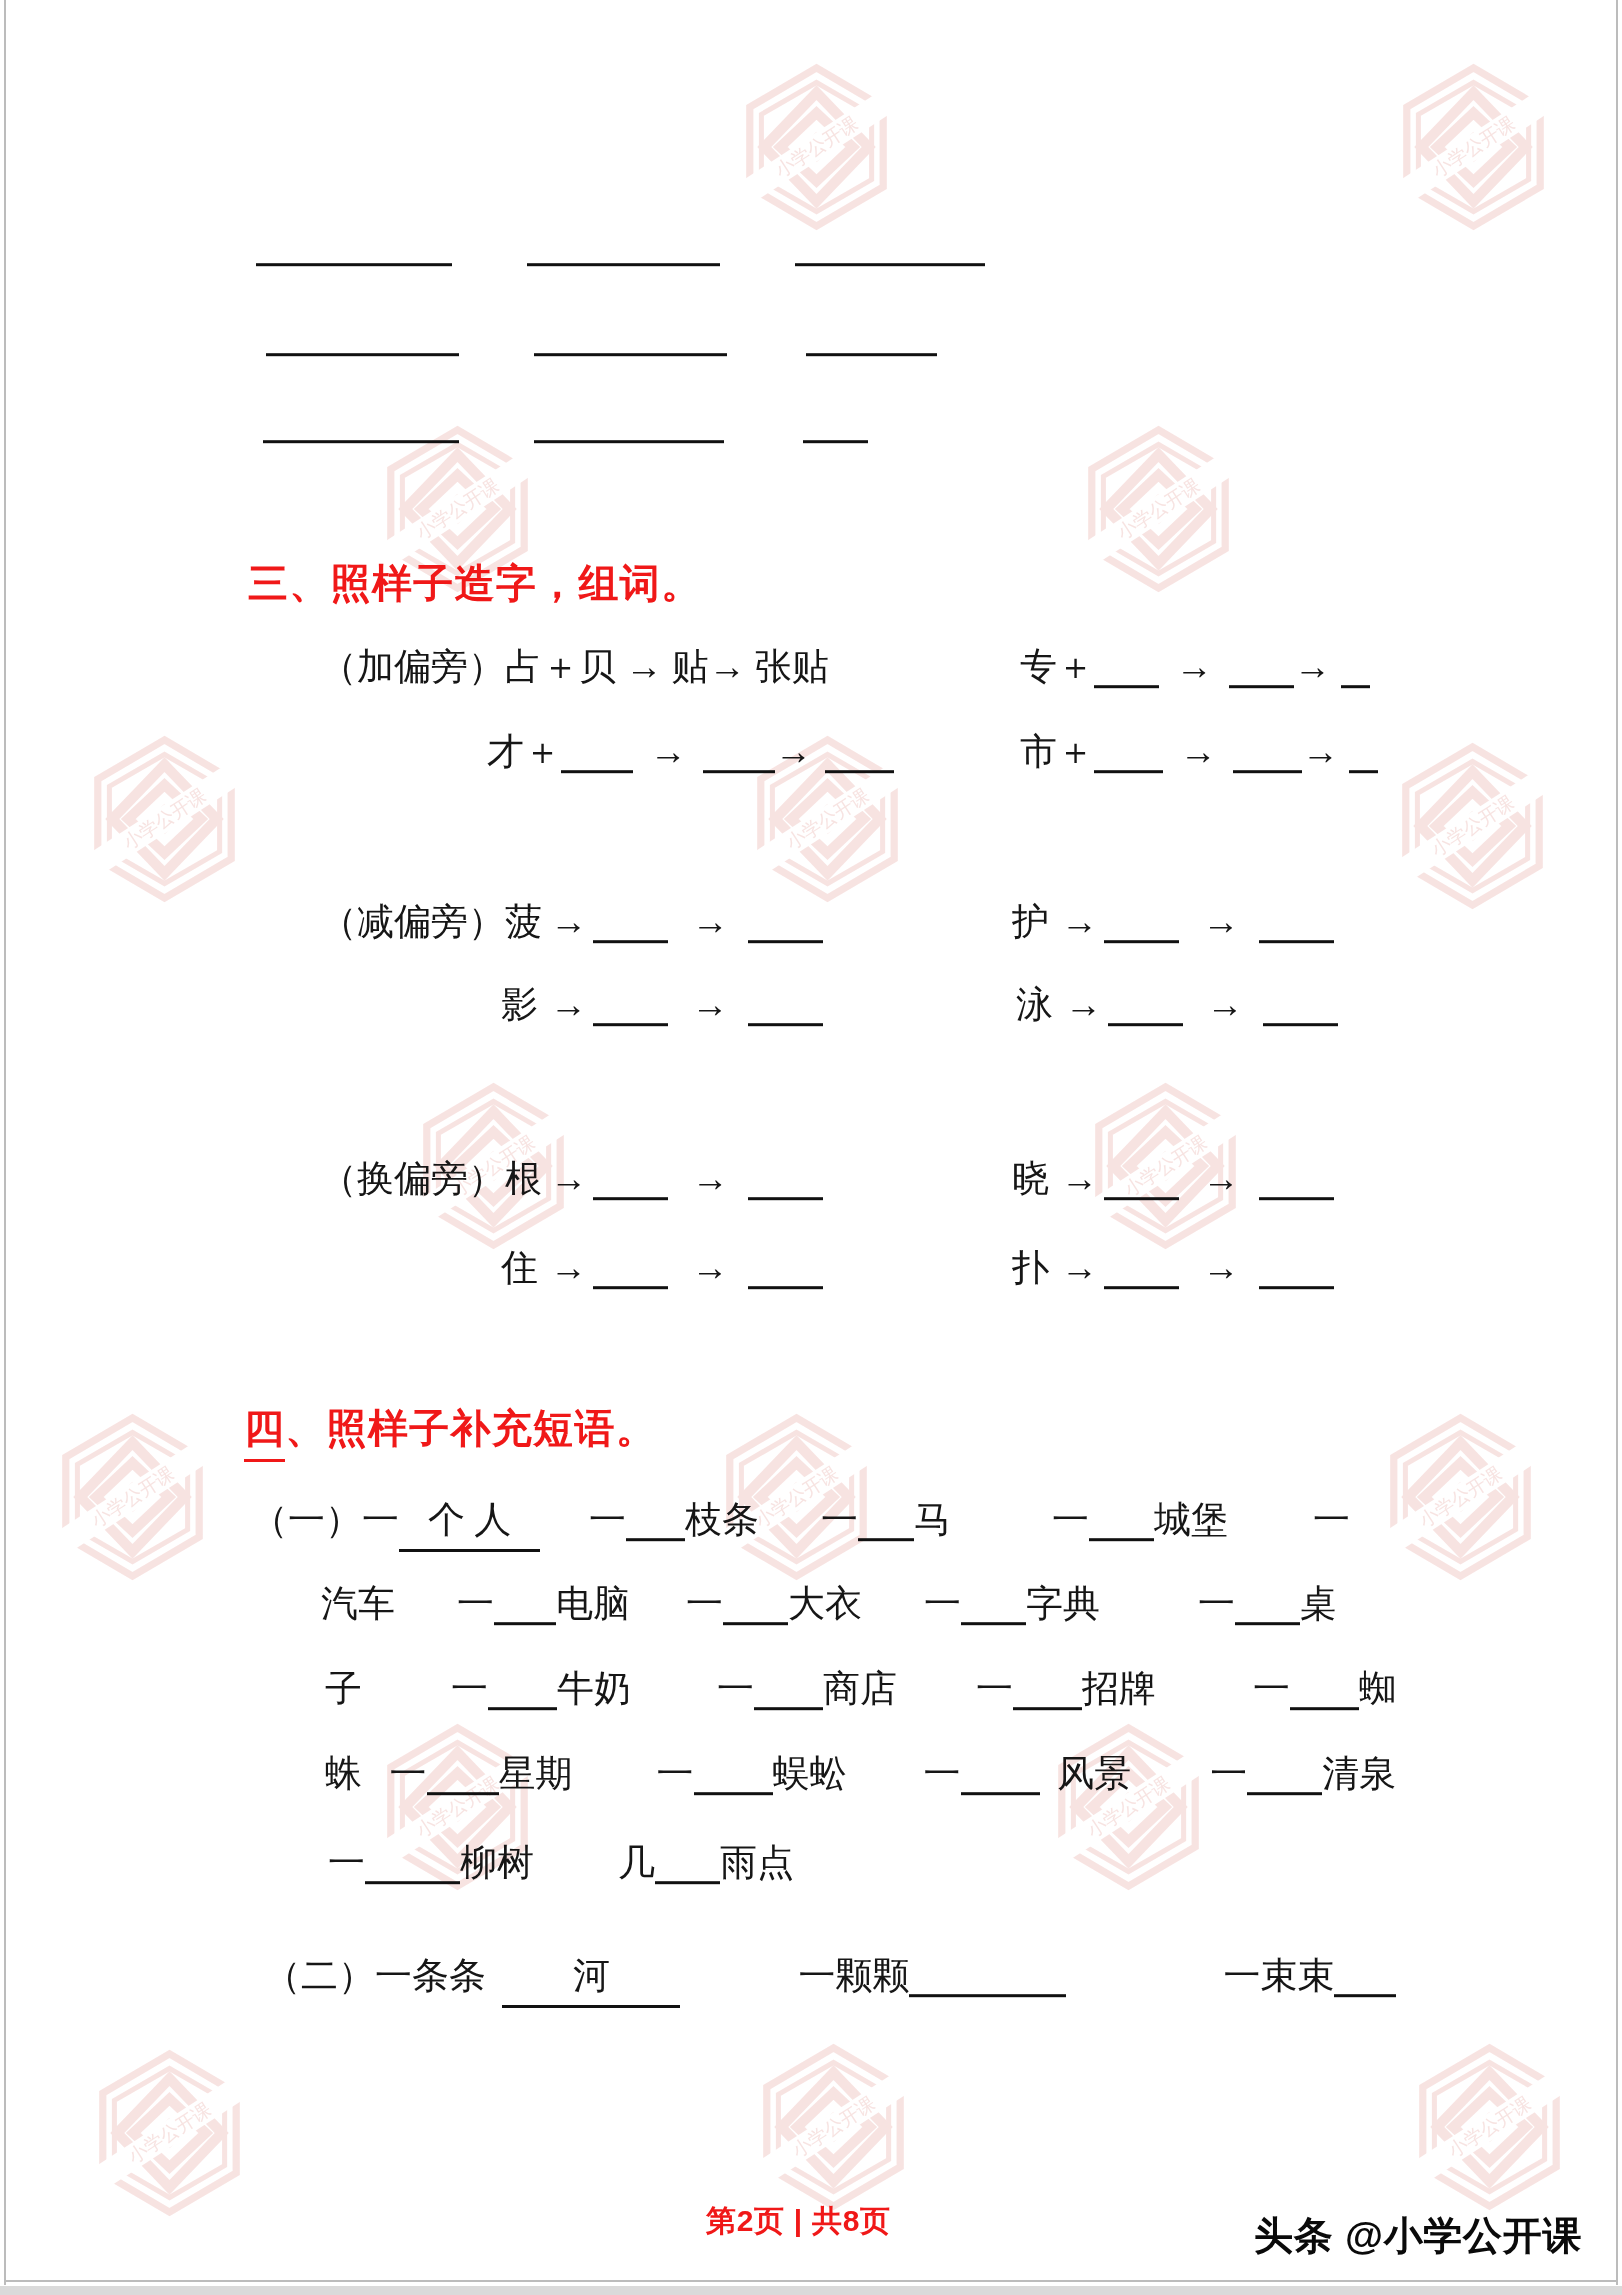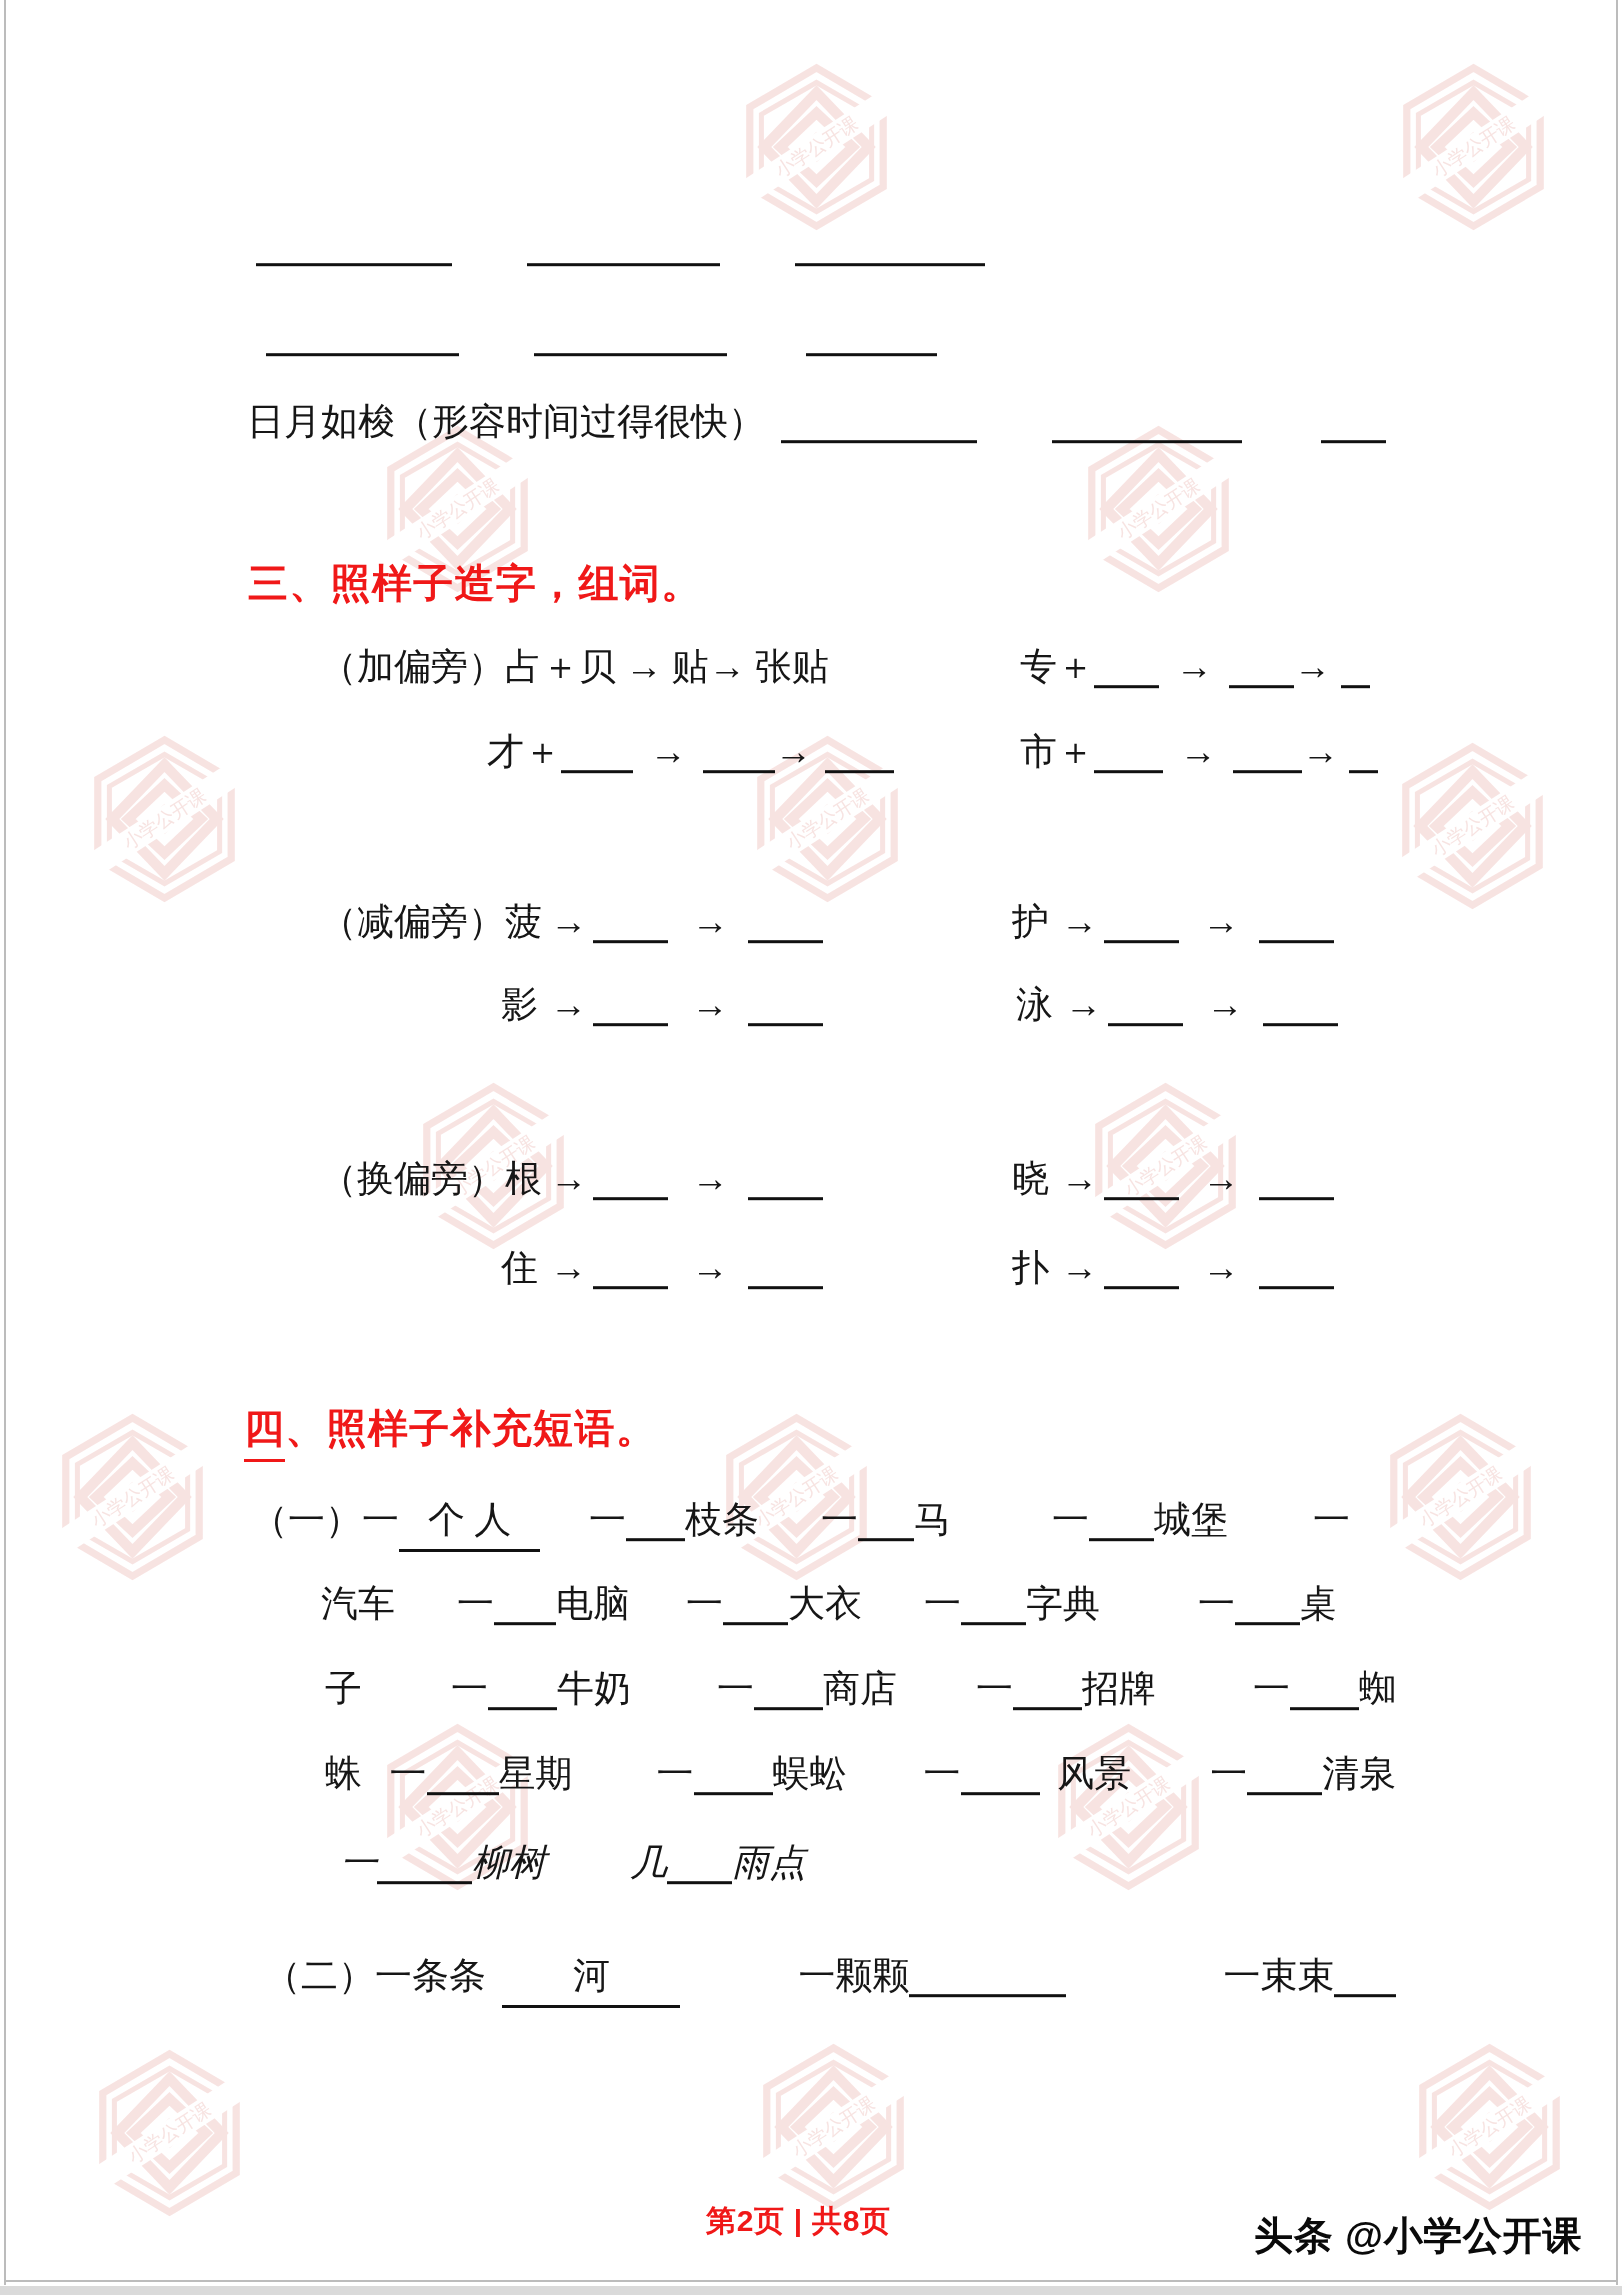--- a/index.html
+++ b/index.html
@@ -212,40 +212,40 @@
           <polygon points="50,47 61,57.5 50,68 39,57.5" fill="#f2cdca"></polygon>
           <g transform="rotate(-33 50 57.5)">
             <rect x="-15" y="49" width="130" height="17" fill="#ffffff"></rect>
             <text x="50" y="62" text-anchor="middle" font-size="13" fill="#f2cdca" font-family="Liberation Sans, sans-serif">小学公开课</text>
           </g>
         </svg></div>
     </div>
   <div id="line-layer">
       <div class="line" style="left: 243px; top: 222px;"><span class="gap" style="width: 13px;"></span><span class="blank" style="width: 196px;"></span><span class="gap" style="width: 75px;"></span><span class="blank" style="width: 193px;"></span><span class="gap" style="width: 75px;"></span><span class="blank" style="width: 190px;"></span></div>
       <div class="line" style="left: 250px; top: 312px;"><span class="gap" style="width: 16.4px;"></span><span class="blank" style="width: 193px;"></span><span class="gap" style="width: 75px;"></span><span class="blank" style="width: 193px;"></span><span class="gap" style="width: 79px;"></span><span class="blank" style="width: 131px;"></span></div>
-      <div class="line" style="left: 247px; top: 399px;"><span class="t">日月如梭（形容时间过得很快）</span><span class="gap" style="width: 16.4px;"></span><span class="blank" style="width: 196px;"></span><span class="gap" style="width: 75px;"></span><span class="blank" style="width: 190px;"></span><span class="gap" style="width: 79px;"></span><span class="blank" style="width: 65px;"></span></div>
+      <div class="line" style="left: 247px; top: 399px;"><span class="gap" style="width: 16.4px;"></span><span class="blank" style="width: 196px;"></span><span class="gap" style="width: 75px;"></span><span class="blank" style="width: 190px;"></span><span class="gap" style="width: 79px;"></span><span class="blank" style="width: 65px;"></span></div>
       <div class="line heading" style="left: 248px; top: 559px; color: rgb(240, 24, 24);"><span class="t">三、照样子造字，组词。</span></div>
       <div class="line" style="left: 320px; top: 644px;"><span class="t">（加偏旁）占＋贝 → 贴→ 张贴</span></div>
       <div class="line" style="left: 1020px; top: 644px;"><span class="t">专＋</span><span class="blank" style="width: 65px;"></span><span class="gap" style="width: 16.4px;"></span><span class="t">→</span><span class="gap" style="width: 16.4px;"></span><span class="blank" style="width: 65px;"></span><span class="t">→</span><span class="gap" style="width: 9.8px;"></span><span class="blank" style="width: 29.4px;"></span></div>
       <div class="line" style="left: 487px; top: 729px;"><span class="t">才＋</span><span class="blank" style="width: 72px;"></span><span class="gap" style="width: 16.4px;"></span><span class="t">→</span><span class="gap" style="width: 16.4px;"></span><span class="blank" style="width: 72px;"></span><span class="t">→</span><span class="gap" style="width: 13px;"></span><span class="blank" style="width: 69px;"></span></div>
       <div class="line" style="left: 1020px; top: 729px;"><span class="t">市＋</span><span class="blank" style="width: 69px;"></span><span class="gap" style="width: 16.4px;"></span><span class="t">→</span><span class="gap" style="width: 16.4px;"></span><span class="blank" style="width: 69px;"></span><span class="t">→</span><span class="gap" style="width: 9.8px;"></span><span class="blank" style="width: 29.4px;"></span></div>
       <div class="line" style="left: 320px; top: 899px;"><span class="t">（减偏旁）菠</span><span class="gap" style="width: 7.9px;"></span><span class="t">→</span><span class="gap" style="width: 6.5px;"></span><span class="blank" style="width: 75px;"></span><span class="gap" style="width: 23px;"></span><span class="t">→</span><span class="gap" style="width: 19.6px;"></span><span class="blank" style="width: 75px;"></span></div>
       <div class="line" style="left: 1012px; top: 899px;"><span class="t">护</span><span class="gap" style="width: 11.8px;"></span><span class="t">→</span><span class="gap" style="width: 6.5px;"></span><span class="blank" style="width: 75px;"></span><span class="gap" style="width: 23px;"></span><span class="t">→</span><span class="gap" style="width: 19.6px;"></span><span class="blank" style="width: 75px;"></span></div>
       <div class="line" style="left: 501px; top: 982px;"><span class="t">影</span><span class="gap" style="width: 11.8px;"></span><span class="t">→</span><span class="gap" style="width: 6.5px;"></span><span class="blank" style="width: 75px;"></span><span class="gap" style="width: 23px;"></span><span class="t">→</span><span class="gap" style="width: 19.6px;"></span><span class="blank" style="width: 75px;"></span></div>
       <div class="line" style="left: 1016px; top: 982px;"><span class="t">泳</span><span class="gap" style="width: 11.8px;"></span><span class="t">→</span><span class="gap" style="width: 6.5px;"></span><span class="blank" style="width: 75px;"></span><span class="gap" style="width: 23px;"></span><span class="t">→</span><span class="gap" style="width: 19.6px;"></span><span class="blank" style="width: 75px;"></span></div>
       <div class="line" style="left: 320px; top: 1156px;"><span class="t">（换偏旁）根</span><span class="gap" style="width: 7.9px;"></span><span class="t">→</span><span class="gap" style="width: 6.5px;"></span><span class="blank" style="width: 75px;"></span><span class="gap" style="width: 23px;"></span><span class="t">→</span><span class="gap" style="width: 19.6px;"></span><span class="blank" style="width: 75px;"></span></div>
       <div class="line" style="left: 1012px; top: 1156px;"><span class="t">晓</span><span class="gap" style="width: 11.8px;"></span><span class="t">→</span><span class="gap" style="width: 6.5px;"></span><span class="blank" style="width: 75px;"></span><span class="gap" style="width: 23px;"></span><span class="t">→</span><span class="gap" style="width: 19.6px;"></span><span class="blank" style="width: 75px;"></span></div>
       <div class="line" style="left: 501px; top: 1245px;"><span class="t">住</span><span class="gap" style="width: 11.8px;"></span><span class="t">→</span><span class="gap" style="width: 6.5px;"></span><span class="blank" style="width: 75px;"></span><span class="gap" style="width: 23px;"></span><span class="t">→</span><span class="gap" style="width: 19.6px;"></span><span class="blank" style="width: 75px;"></span></div>
       <div class="line" style="left: 1012px; top: 1245px;"><span class="t">扑</span><span class="gap" style="width: 11.8px;"></span><span class="t">→</span><span class="gap" style="width: 6.5px;"></span><span class="blank" style="width: 75px;"></span><span class="gap" style="width: 23px;"></span><span class="t">→</span><span class="gap" style="width: 19.6px;"></span><span class="blank" style="width: 75px;"></span></div>
       <div class="line heading" style="left: 244px; top: 1407px; color: rgb(240, 24, 24); font-family: Liberation Mono, monospace;"><span class="t ut">四</span><span class="t">、照样子补充短语。</span></div>
       <div class="line" style="left: 251px; top: 1497px;"><span class="t">（一）一</span><span class="bt" style="width: 141px;">个 人</span><span class="gap" style="width: 49px;"></span><span class="t">一</span><span class="blank" style="width: 59px;"></span><span class="t">枝条</span><span class="gap" style="width: 62px;"></span><span class="t">一</span><span class="blank" style="width: 56px;"></span><span class="t">马</span><span class="gap" style="width: 101px;"></span><span class="t">一</span><span class="blank" style="width: 65px;"></span><span class="t">城堡</span><span class="gap" style="width: 85px;"></span><span class="t">一</span></div>
       <div class="line" style="left: 321px; top: 1581px;"><span class="t">汽车</span><span class="gap" style="width: 62px;"></span><span class="t">一</span><span class="blank" style="width: 62px;"></span><span class="t">电脑</span><span class="gap" style="width: 56px;"></span><span class="t">一</span><span class="blank" style="width: 65px;"></span><span class="t">大衣</span><span class="gap" style="width: 62px;"></span><span class="t">一</span><span class="blank" style="width: 65px;"></span><span class="t">字典</span><span class="gap" style="width: 98px;"></span><span class="t">一</span><span class="blank" style="width: 65px;"></span><span class="t">桌</span></div>
       <div class="line" style="left: 325px; top: 1666px;"><span class="t">子</span><span class="gap" style="width: 89px;"></span><span class="t">一</span><span class="blank" style="width: 69px;"></span><span class="t">牛奶</span><span class="gap" style="width: 86px;"></span><span class="t">一</span><span class="blank" style="width: 69px;"></span><span class="t">商店</span><span class="gap" style="width: 79px;"></span><span class="t">一</span><span class="blank" style="width: 69px;"></span><span class="t">招牌</span><span class="gap" style="width: 97px;"></span><span class="t">一</span><span class="blank" style="width: 69px;"></span><span class="t">蜘</span></div>
       <div class="line" style="left: 325px; top: 1751px;"><span class="t">蛛</span><span class="gap" style="width: 27.5px;"></span><span class="t">一</span><span class="blank" style="width: 72px;"></span><span class="t">星期</span><span class="gap" style="width: 84px;"></span><span class="t">一</span><span class="blank" style="width: 79px;"></span><span class="t">蜈蚣</span><span class="gap" style="width: 77px;"></span><span class="t">一</span><span class="blank" style="width: 79px;"></span><span class="gap" style="width: 17.7px;"></span><span class="t">风景</span><span class="gap" style="width: 79px;"></span><span class="t">一</span><span class="blank" style="width: 75px;"></span><span class="t">清泉</span></div>
-      <div class="line" style="left: 340px; top: 1840px; font-style: italic;"><span class="t">一</span><span class="blank" style="width: 95px;"></span><span class="t">柳树</span><span class="gap" style="width: 84px;"></span><span class="t">几</span><span class="blank" style="width: 65px;"></span><span class="t">雨点</span></div>
+      <div class="line" style="left: 328px; top: 1840px;"><span class="t">一</span><span class="blank" style="width: 95px;"></span><span class="t">柳树</span><span class="gap" style="width: 84px;"></span><span class="t">几</span><span class="blank" style="width: 65px;"></span><span class="t">雨点</span></div>
       <div class="line" style="left: 264px; top: 1953px;"><span class="t">（二）一条条</span><span class="gap" style="width: 16.4px;"></span><span class="bt" style="width: 178px;">河</span><span class="gap" style="width: 118px;"></span><span class="t">一颗颗</span><span class="blank" style="width: 157px;"></span><span class="gap" style="width: 157px;"></span><span class="t">一束束</span><span class="blank" style="width: 62px;"></span></div>
     </div>
 
   <div class="footer-red" style="color: rgb(240, 24, 24);">第2页 | 共8页</div>
   <div class="brand">头条 @小学公开课</div>
 
   <div class="edge edge-left"></div>
   <div class="edge edge-right"></div>
   <div class="edge edge-bottom"></div>
   <div class="edge-strip"></div>

